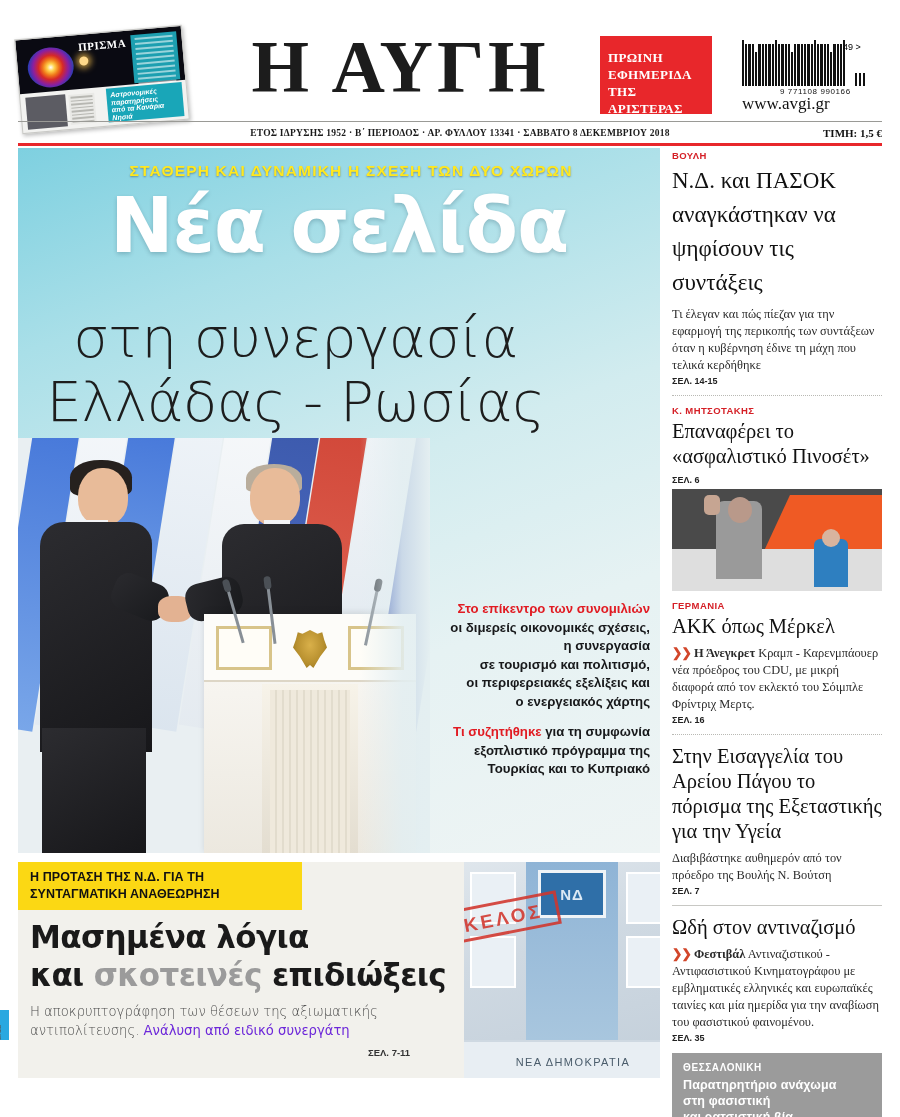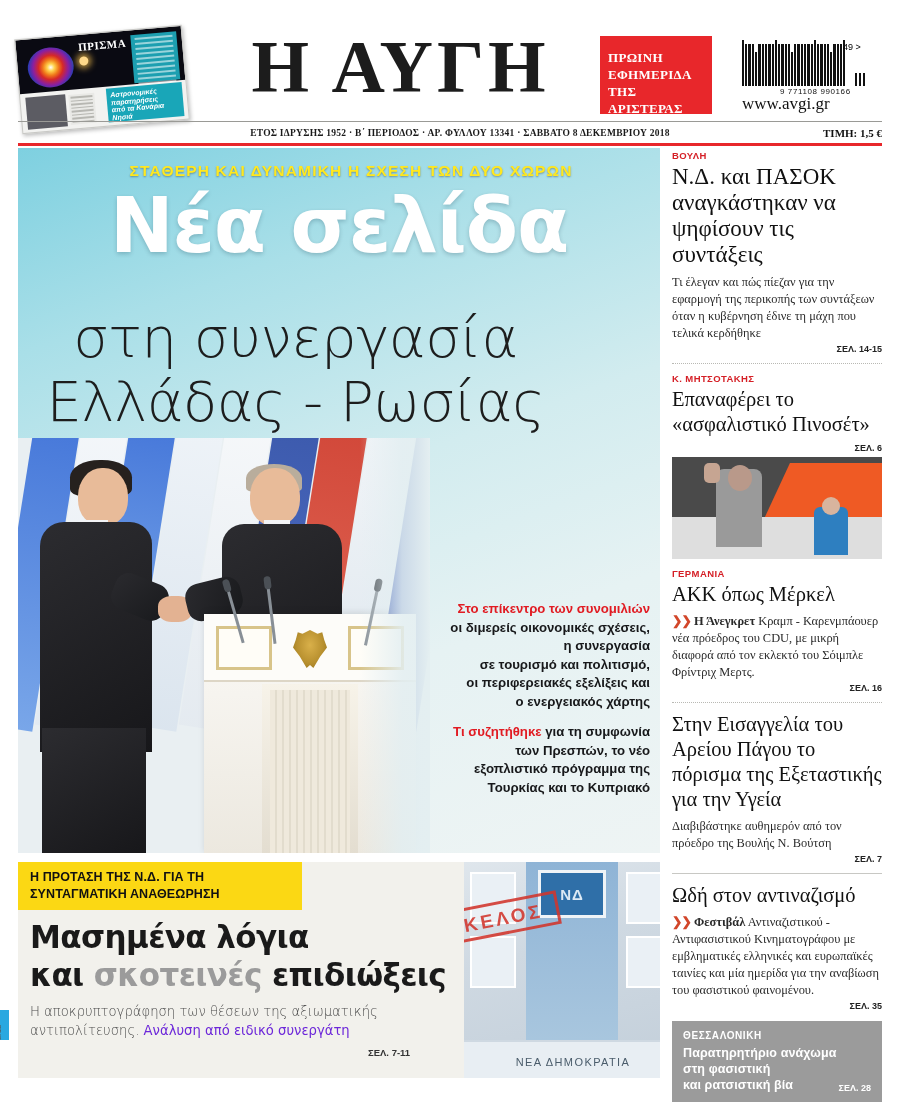--- a/index.html
+++ b/index.html
@@ -242,30 +242,30 @@
   }
 
   
   .sidebar { position:absolute; left:672px; top:150px; width:210px; }
   .s-kicker {
     font-family:"Liberation Sans",sans-serif; font-weight:bold; font-size:9.5px;
     letter-spacing:.4px; color:#d51f26; margin-bottom:3px;
   }
   .s-head {
     font-family:"Liberation Serif","DejaVu Serif",serif; font-size:23px;
-    line-height:26px; color:#111; margin-bottom:6px;
+    line-height:34px; color:#111; margin-bottom:6px;
   }
   .s-head.sm { font-size:20.5px; line-height:25px; }
   .s-deck {
     font-family:"Liberation Serif",serif; font-size:12.4px; line-height:17px; color:#2b2b2b;
   }
   .s-deck .bullet { color:#d2462a; font-weight:bold; letter-spacing:-1px; }
   .s-deck b { font-weight:bold; }
   .s-page {
-    text-align:right; font-family:"Liberation Sans",sans-serif; font-weight:bold;
+    text-align:left; font-family:"Liberation Sans",sans-serif; font-weight:bold;
     font-size:9px; color:#222; margin-top:2px;
   }
   .s-dots { border-top:1.5px dotted #b9b9b4; margin:9px 0 9px; }
   .s-rule { border-top:1px solid #c8c8c4; margin:9px 0 9px; }
 
   .merkel-photo {
     width:210px; height:102px; margin:4px 0 9px;
     background:linear-gradient(#e9e9e9,#dcdcdc); position:relative; overflow:hidden;
   }
   .mk-top { position:absolute; left:0; top:0; width:210px; height:62px; background:#4a4a4a; }
@@ -472,21 +472,20 @@
 
     <div class="lead-body">
       <div class="lb-red">Στο επίκεντρο των συνομιλιών</div>
       <div class="lb-dark">οι διμερείς οικονομικές σχέσεις,</div>
       <div class="lb-dark">η συνεργασία</div>
       <div class="lb-dark">σε τουρισμό και πολιτισμό,</div>
       <div class="lb-dark">οι περιφερειακές εξελίξεις και</div>
       <div class="lb-dark">ο ενεργειακός χάρτης</div>
       <div class="lb-gap"></div>
       <div class="lb-dark"><span class="lb-red" style="display:inline">Τι συζητήθηκε</span> <span>για τη συμφωνία</span></div>
-      <div class="lb-dark">των Πρεσπών, το νέο</div>
       <div class="lb-dark">εξοπλιστικό πρόγραμμα της</div>
       <div class="lb-dark">Τουρκίας και το Κυπριακό</div>
     </div>
 
   </div>
 
   <div class="bottom">
     <div class="nd-photo">
       <div class="nd-win" style="left:6px;top:10px;width:46px;height:52px;"></div>
       <div class="nd-win" style="left:6px;top:74px;width:46px;height:52px;"></div>

